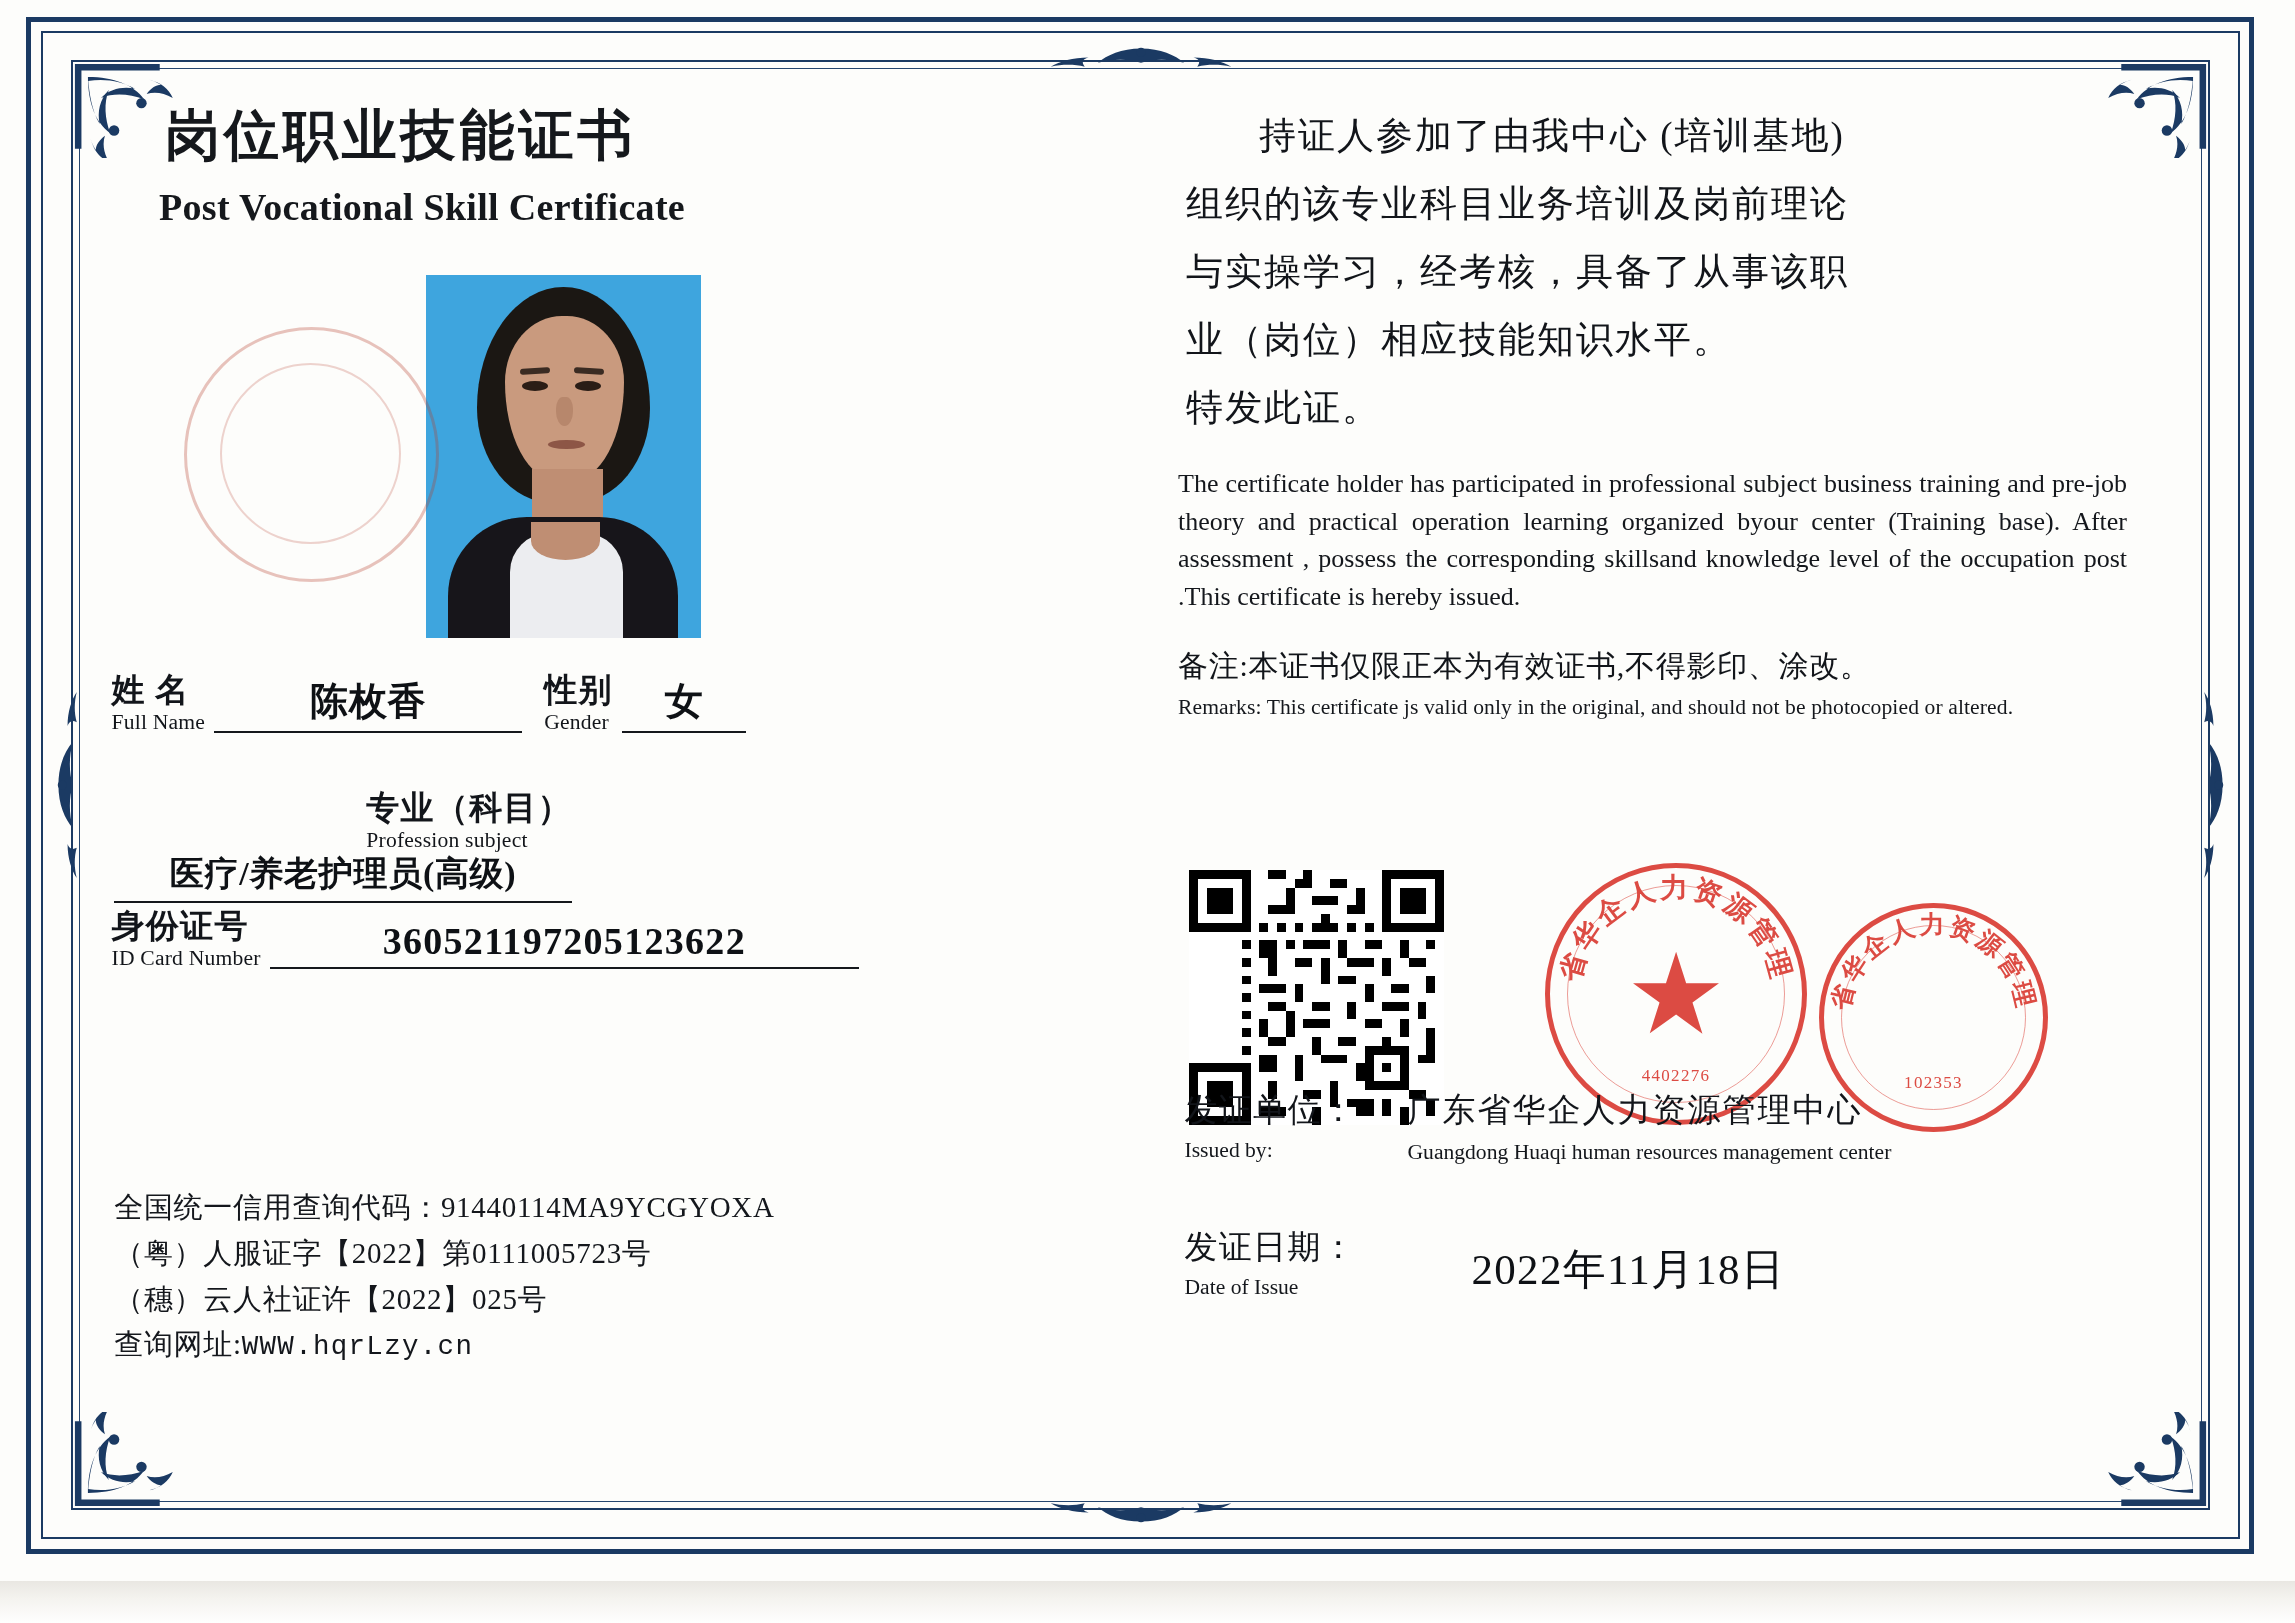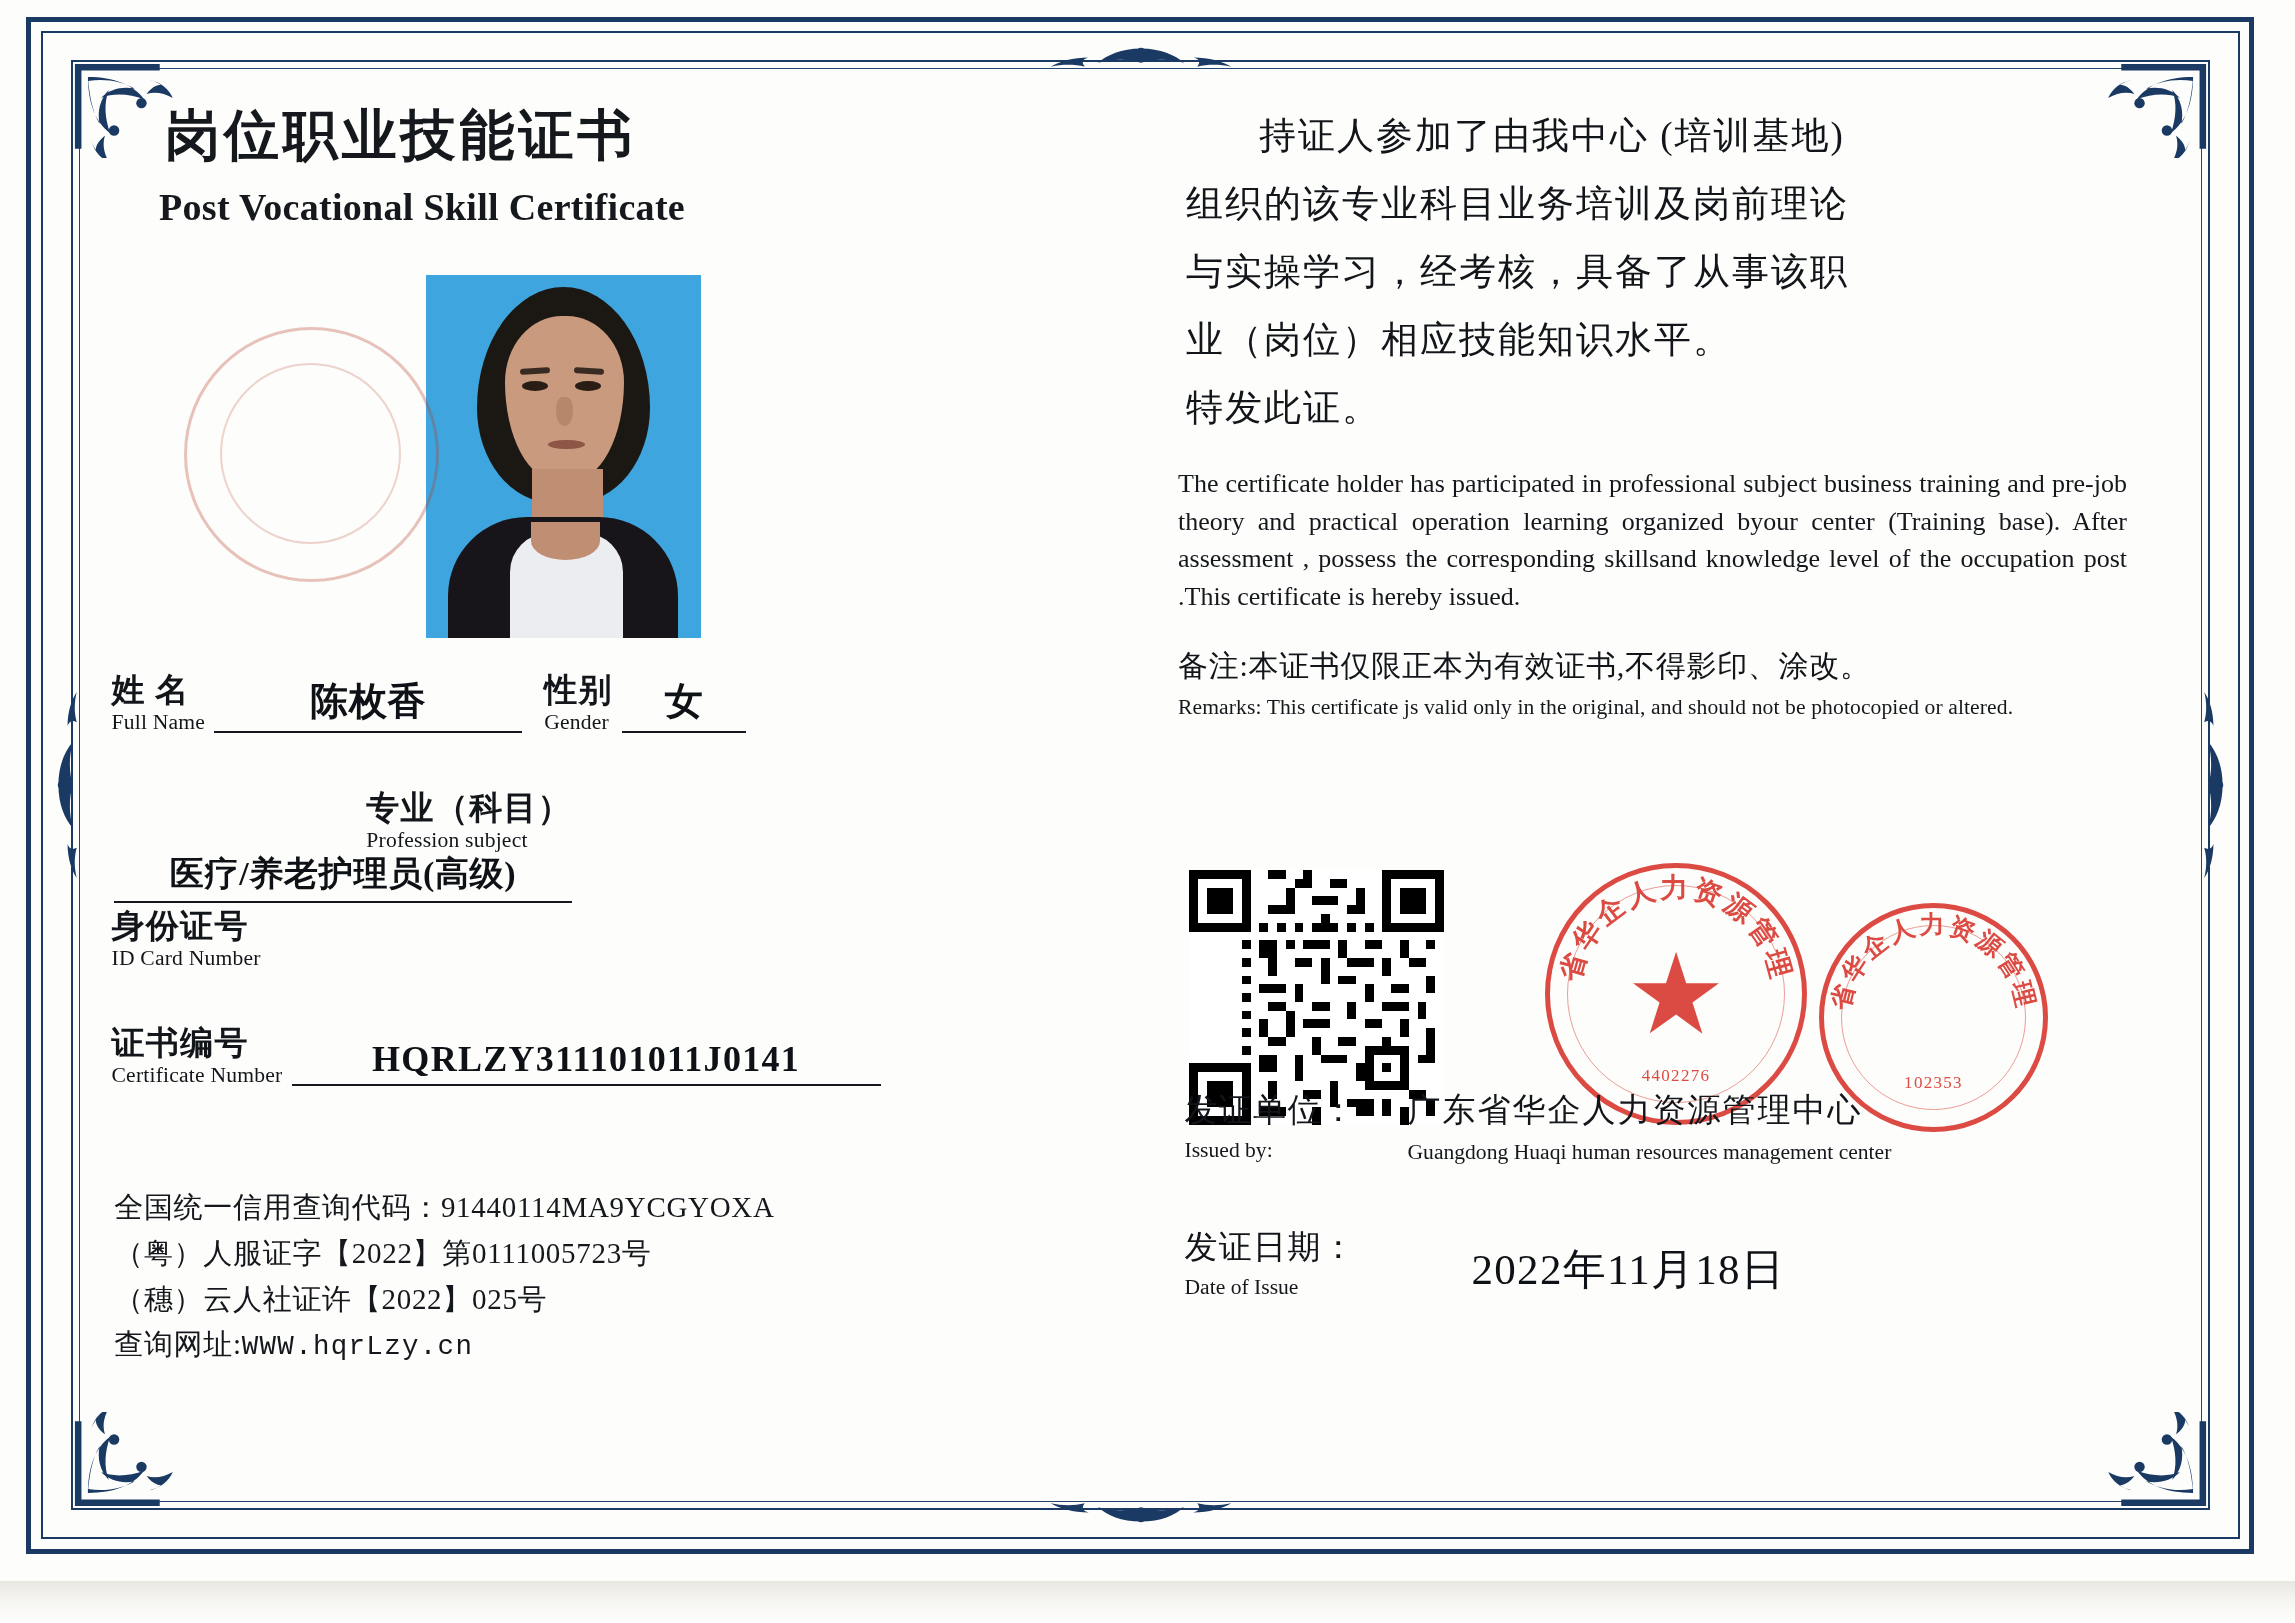--- a/index.html
+++ b/index.html
@@ -633,31 +633,25 @@
       <span class="value-line" style="width:458px; margin-left:2.6px;">
         <span class="value-text" style="font-size:34px;">医疗/养老护理员(高级)</span>
       </span>
     </div>
 
     <div class="field-row" style="left:6.5px; top:812px;">
       <span class="label-block">
         <span class="label-cn">身份证号</span>
         <span class="label-en">ID Card Number</span>
       </span>
-    </div>
-
-    <div class="field-row" style="left:6.5px; top:929px;">
-      <span class="label-block">
-        <span class="label-cn">证书编号</span>
-        <span class="label-en">Certificate Number</span>
-      </span>
       <span class="value-line" style="width:589px;">
-        <span class="value-text mono" style="font-size:36px;">HQRLZY311101011J0141</span>
-      </span>
-    </div>
+        <span class="value-text mono">360521197205123622</span>
+      </span>
+    </div>
+
 
     <div id="footer-codes">
       <div class="code-line">全国统一信用查询代码：91440114MA9YCGYOXA</div>
       <div class="code-line">（粤）人服证字【2022】第0111005723号</div>
       <div class="code-line">（穗）云人社证许【2022】025号</div>
       <div class="code-line">
         <span>查询网址:</span><span class="mono-url">WWW.hqrLzy.cn</span>
       </div>
     </div>
   </div>

